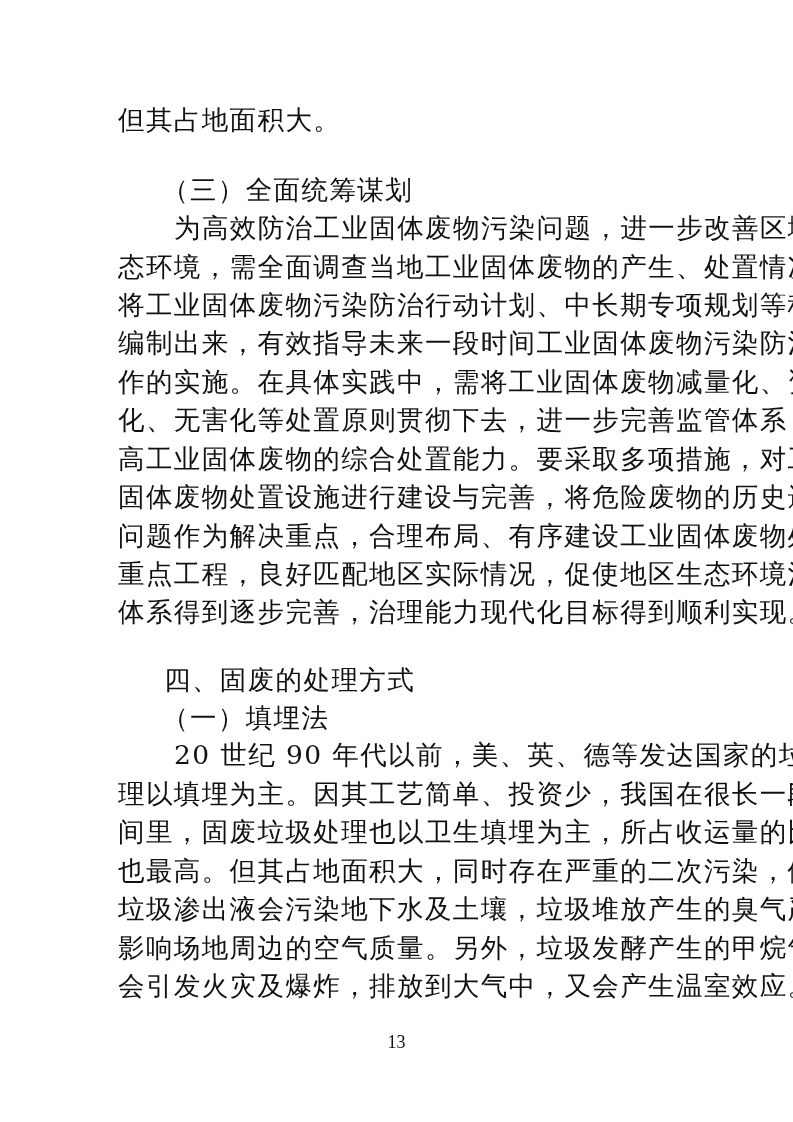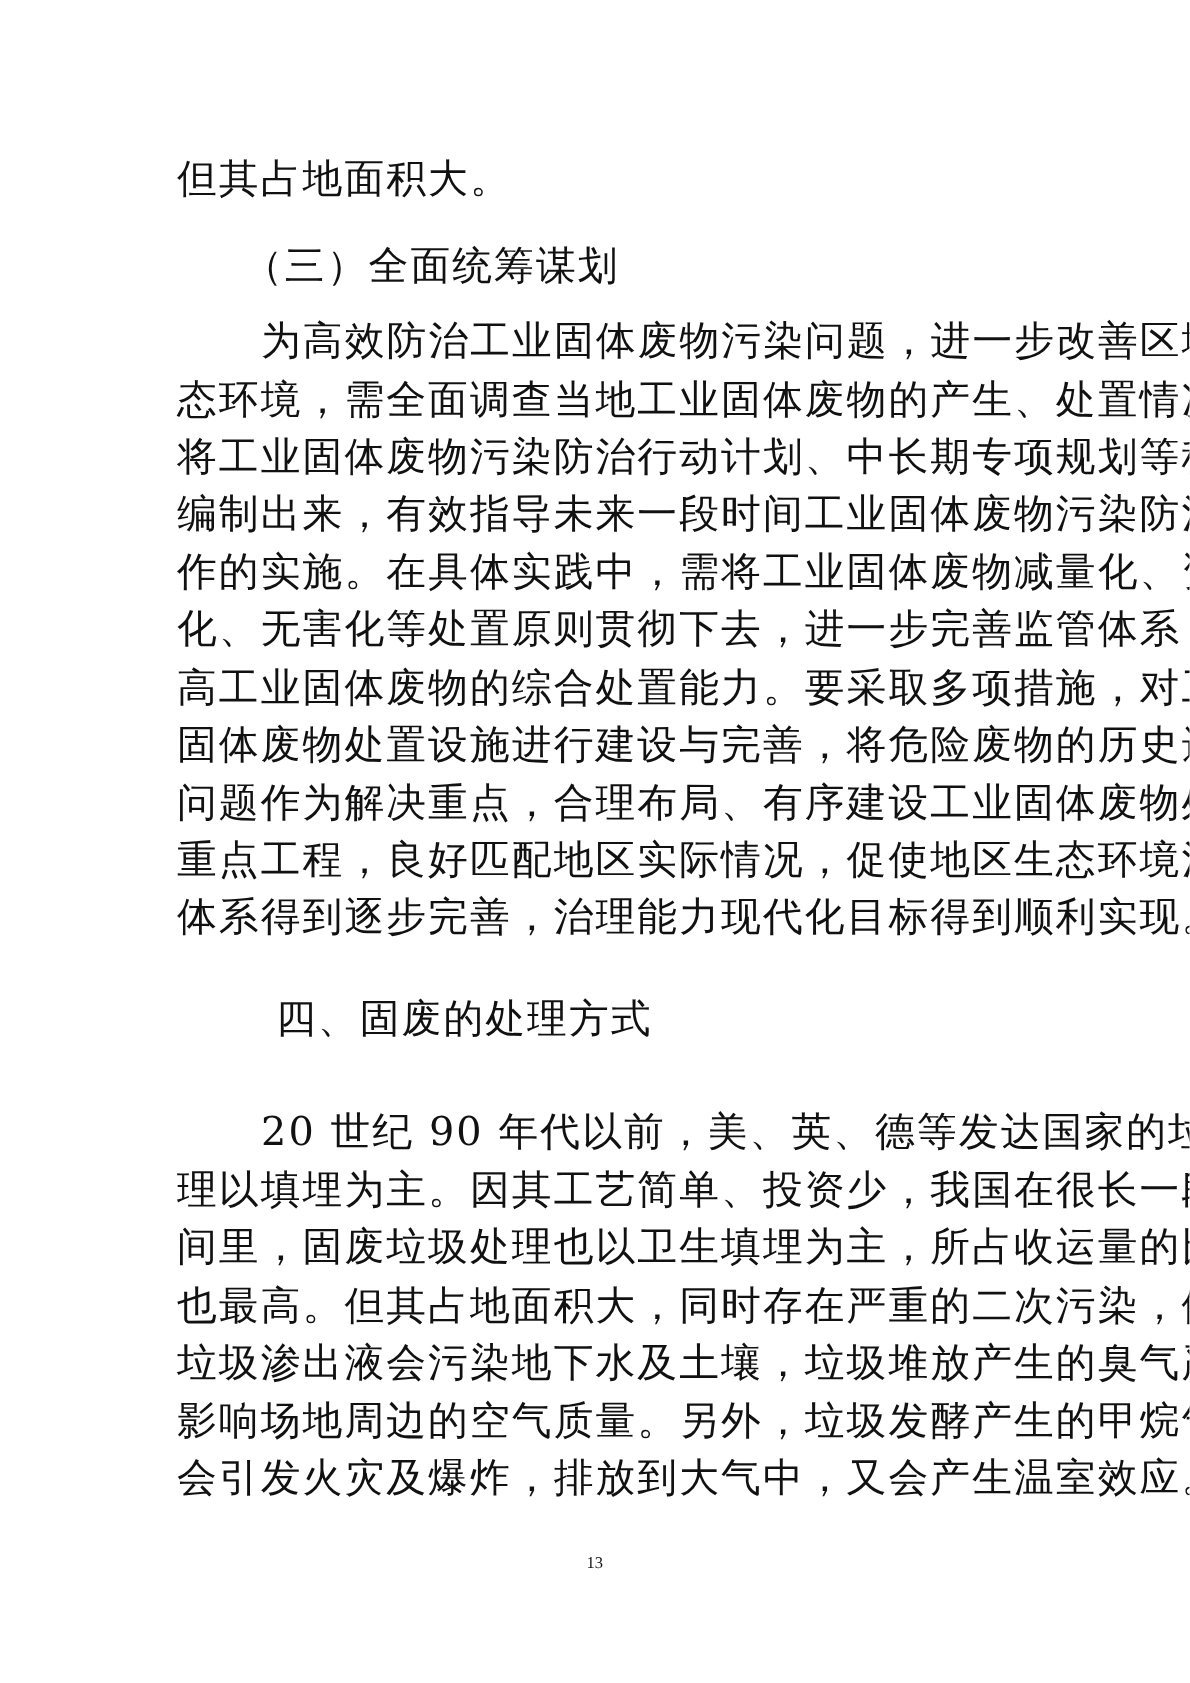--- a/index.html
+++ b/index.html
@@ -11,48 +11,49 @@
     }
     .line {
       position: absolute; left: 118px; width: 560px;
       font-size: 26.5px; line-height: 30px; height: 30px;
       white-space: nowrap; letter-spacing: 1.4px;
     }
     .indent { left: 174px; }
     .head { left: 162px; }
     .pagenum {
       position: absolute; left: 0; width: 793px; top: 1030px;
-      text-align: center; font-size: 11px; line-height: 24px;
+      text-align: center; font-size: 18px; line-height: 24px;
       font-family: "Liberation Serif", "DejaVu Serif", serif;
     }
   </style>
 </head>
 <body>
 
 <div class="page">
 
   <div class="line" style="top:105px;">但其占地面积大。</div>
 
-  <div class="line head" style="top:163px;">（三）全面统筹谋划</div>
+  <div class="line head" style="top:175px;">（三）全面统筹谋划</div>
 
   <div>
     <div class="line indent" style="top:213px;">为高效防治工业固体废物污染问题，进一步改善区域生</div>
     <div class="line" style="top:252px;">态环境，需全面调查当地工业固体废物的产生、处置情况，</div>
     <div class="line" style="top:290px;">将工业固体废物污染防治行动计划、中长期专项规划等科学</div>
     <div class="line" style="top:328px;">编制出来，有效指导未来一段时间工业固体废物污染防治工</div>
     <div class="line" style="top:367px;">作的实施。在具体实践中，需将工业固体废物减量化、资源</div>
     <div class="line" style="top:405px;">化、无害化等处置原则贯彻下去，进一步完善监管体系，提</div>
     <div class="line" style="top:444px;">高工业固体废物的综合处置能力。要采取多项措施，对工业</div>
     <div class="line" style="top:482px;">固体废物处置设施进行建设与完善，将危险废物的历史遗留</div>
     <div class="line" style="top:521px;">问题作为解决重点，合理布局、有序建设工业固体废物处置</div>
     <div class="line" style="top:559px;">重点工程，良好匹配地区实际情况，促使地区生态环境治理</div>
     <div class="line" style="top:597px;">体系得到逐步完善，治理能力现代化目标得到顺利实现。</div>
   </div>
 
-  <div class="line head" style="top:665px;left:164px;margin-left:20px;">四、固废的处理方式</div>
+  <div class="line head" style="top:665px;left:164px;">四、固废的处理方式</div>
+  <div class="line head" style="top:703px;">（一）填埋法</div>
 
   <div>
     <div class="line indent" style="top:740px;">20 世纪 90 年代以前，美、英、德等发达国家的垃圾处</div>
     <div class="line" style="top:779px;">理以填埋为主。因其工艺简单、投资少，我国在很长一段时</div>
     <div class="line" style="top:817px;">间里，固废垃圾处理也以卫生填埋为主，所占收运量的比例</div>
     <div class="line" style="top:856px;">也最高。但其占地面积大，同时存在严重的二次污染，例如</div>
     <div class="line" style="top:894px;">垃圾渗出液会污染地下水及土壤，垃圾堆放产生的臭气严重</div>
     <div class="line" style="top:933px;">影响场地周边的空气质量。另外，垃圾发酵产生的甲烷气体</div>
     <div class="line" style="top:971px;">会引发火灾及爆炸，排放到大气中，又会产生温室效应。但</div>
   </div>

